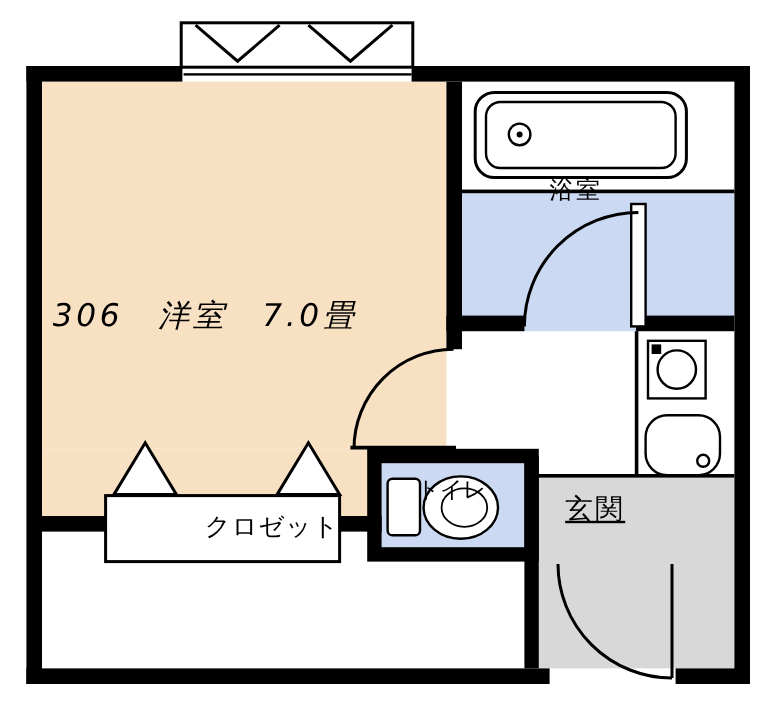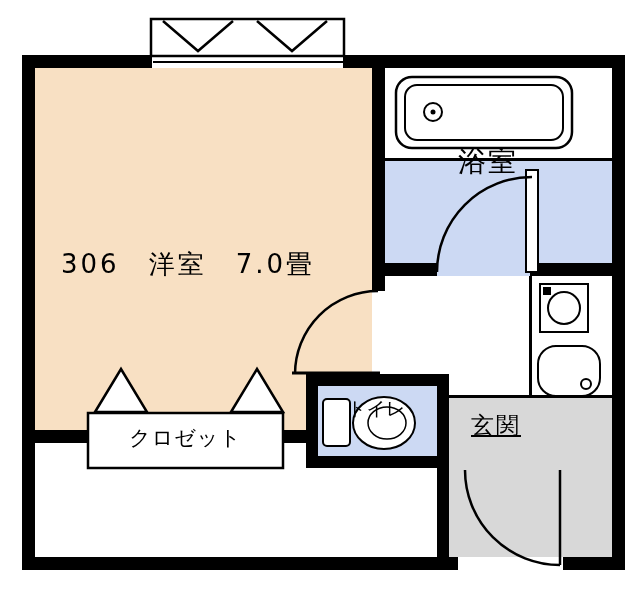--- a/index.html
+++ b/index.html
@@ -15,23 +15,23 @@
   .thinline{fill:#000000;}
   .stroke{stroke:#000000;fill:none;}
   .fixture{stroke:#000000;fill:#ffffff;}
   .lbl{
     position:absolute;
     color:#000000;
     white-space:nowrap;
     z-index:5;
     line-height:1.1;
   }
-  .lbl-main{left:61px;top:250px;font-size:26px;letter-spacing:3px;}
-  .lbl-bath{left:458px;top:147px;font-size:28px;letter-spacing:2px;}
-  .lbl-closet{left:88px;top:428px;width:195px;text-align:center;font-size:21px;letter-spacing:1px;font-family:Liberation Mono, monospace;}
+  .lbl-main{left:44px;top:250px;font-size:26px;letter-spacing:3px;font-style:italic;}
+  .lbl-bath{left:458px;top:147px;font-size:20px;letter-spacing:2px;}
+  .lbl-closet{left:88px;top:428px;width:195px;text-align:right;font-size:21px;letter-spacing:1px;}
   .lbl-toilet{left:347px;top:398px;font-size:19px;}
   .lbl-genkan{left:471px;top:413px;font-size:23px;letter-spacing:2px;text-decoration:underline;}
 </style>
 </head>
 <body>
 
 <div id="stage">
 
   <svg id="plan-svg" width="644" height="592" viewBox="0 0 644 592">
 

